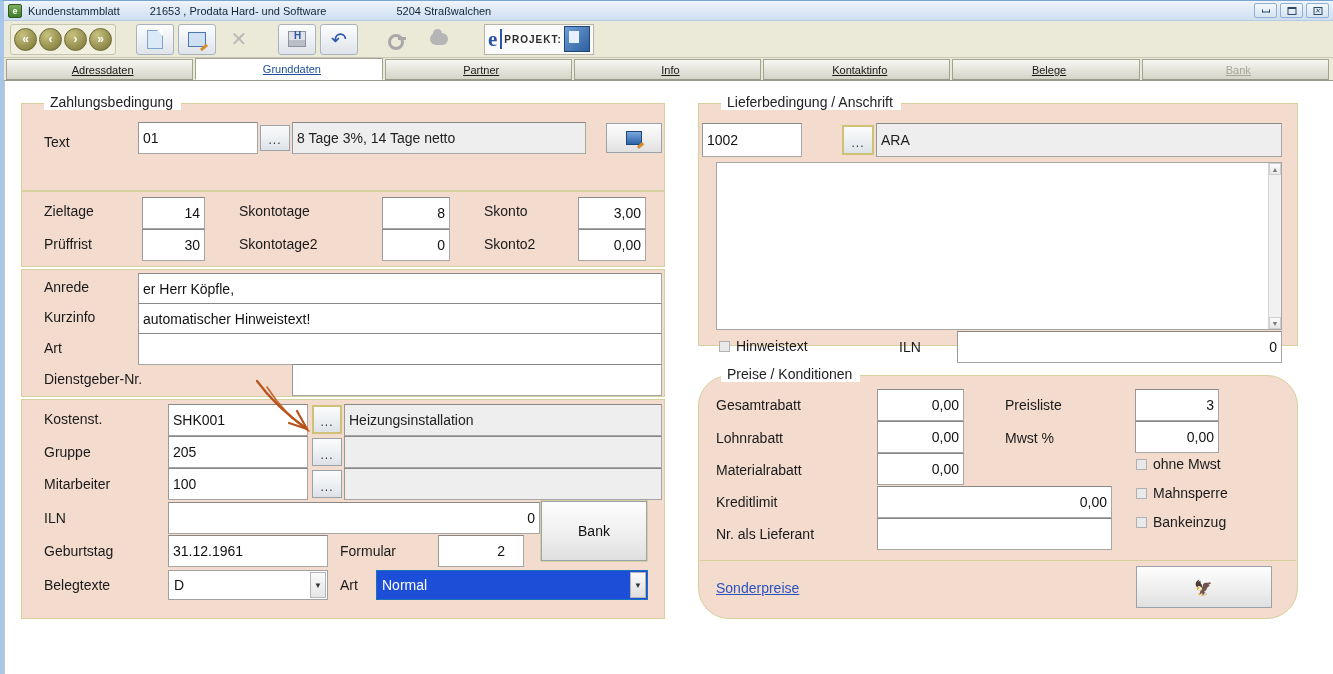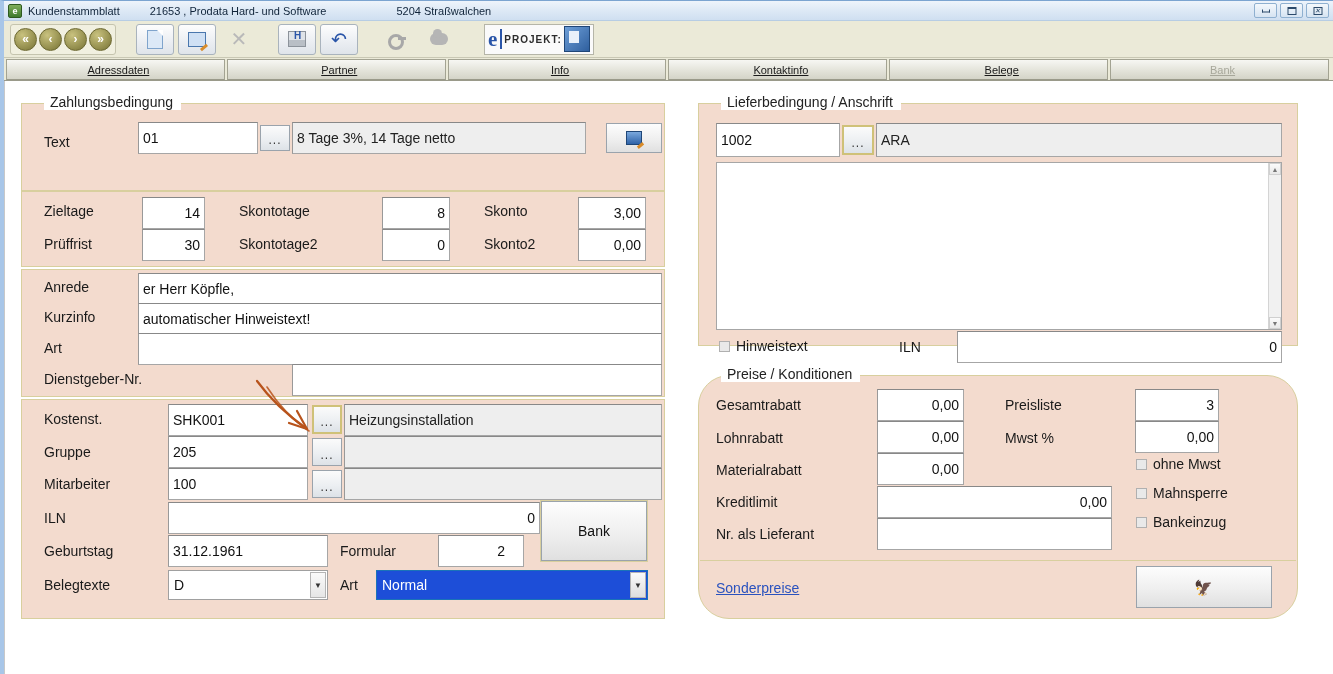--- a/index.html
+++ b/index.html
@@ -417,20 +417,23 @@
       <span class="e">e</span>
       <span class="ptxt">PROJEKT:</span>
       <span class="logo"></span>
     </div>
   </div>
 
   <div class="tabbar">
     <div class="tab">
         <u>Adressdaten</u>
       </div>
+    <div class="tab active">
+        <u>Grunddaten</u>
+      </div>
     <div class="tab">
         <u>Partner</u>
       </div>
     <div class="tab">
         <u>Info</u>
       </div>
     <div class="tab">
         <u>Kontaktinfo</u>
       </div>
     <div class="tab">
@@ -517,21 +520,21 @@
       </div>
       <div class="lbl" style="left:318px; top:177px;">Art</div>
       <div class="combo sel" style="left:354px; top:170px; width:272px; height:30px;">
         <span>Normal</span>
         <span class="arrow">▼</span>
       </div>
     </div>
 
     <div class="gbox" style="left:693px; top:22px; width:600px; height:243px;">
       <div class="legend">Lieferbedingung / Anschrift</div>
-      <div class="fld" style="left:17px; top:19px; width:124px; height:34px;">1002</div>
+      <div class="fld" style="left:3px; top:19px; width:100px; height:34px;">1002</div>
       <div class="dots hl" style="left:143px; top:21px; width:32px; height:30px;">...</div>
       <div class="fld ro" style="left:177px; top:19px; width:406px; height:34px;">ARA</div>
 
       <div class="memo" style="left:17px; top:58px; width:566px; height:168px;">
         <div class="sb">
           <span>▲</span>
           <span>▼</span>
         </div>
       </div>
 

